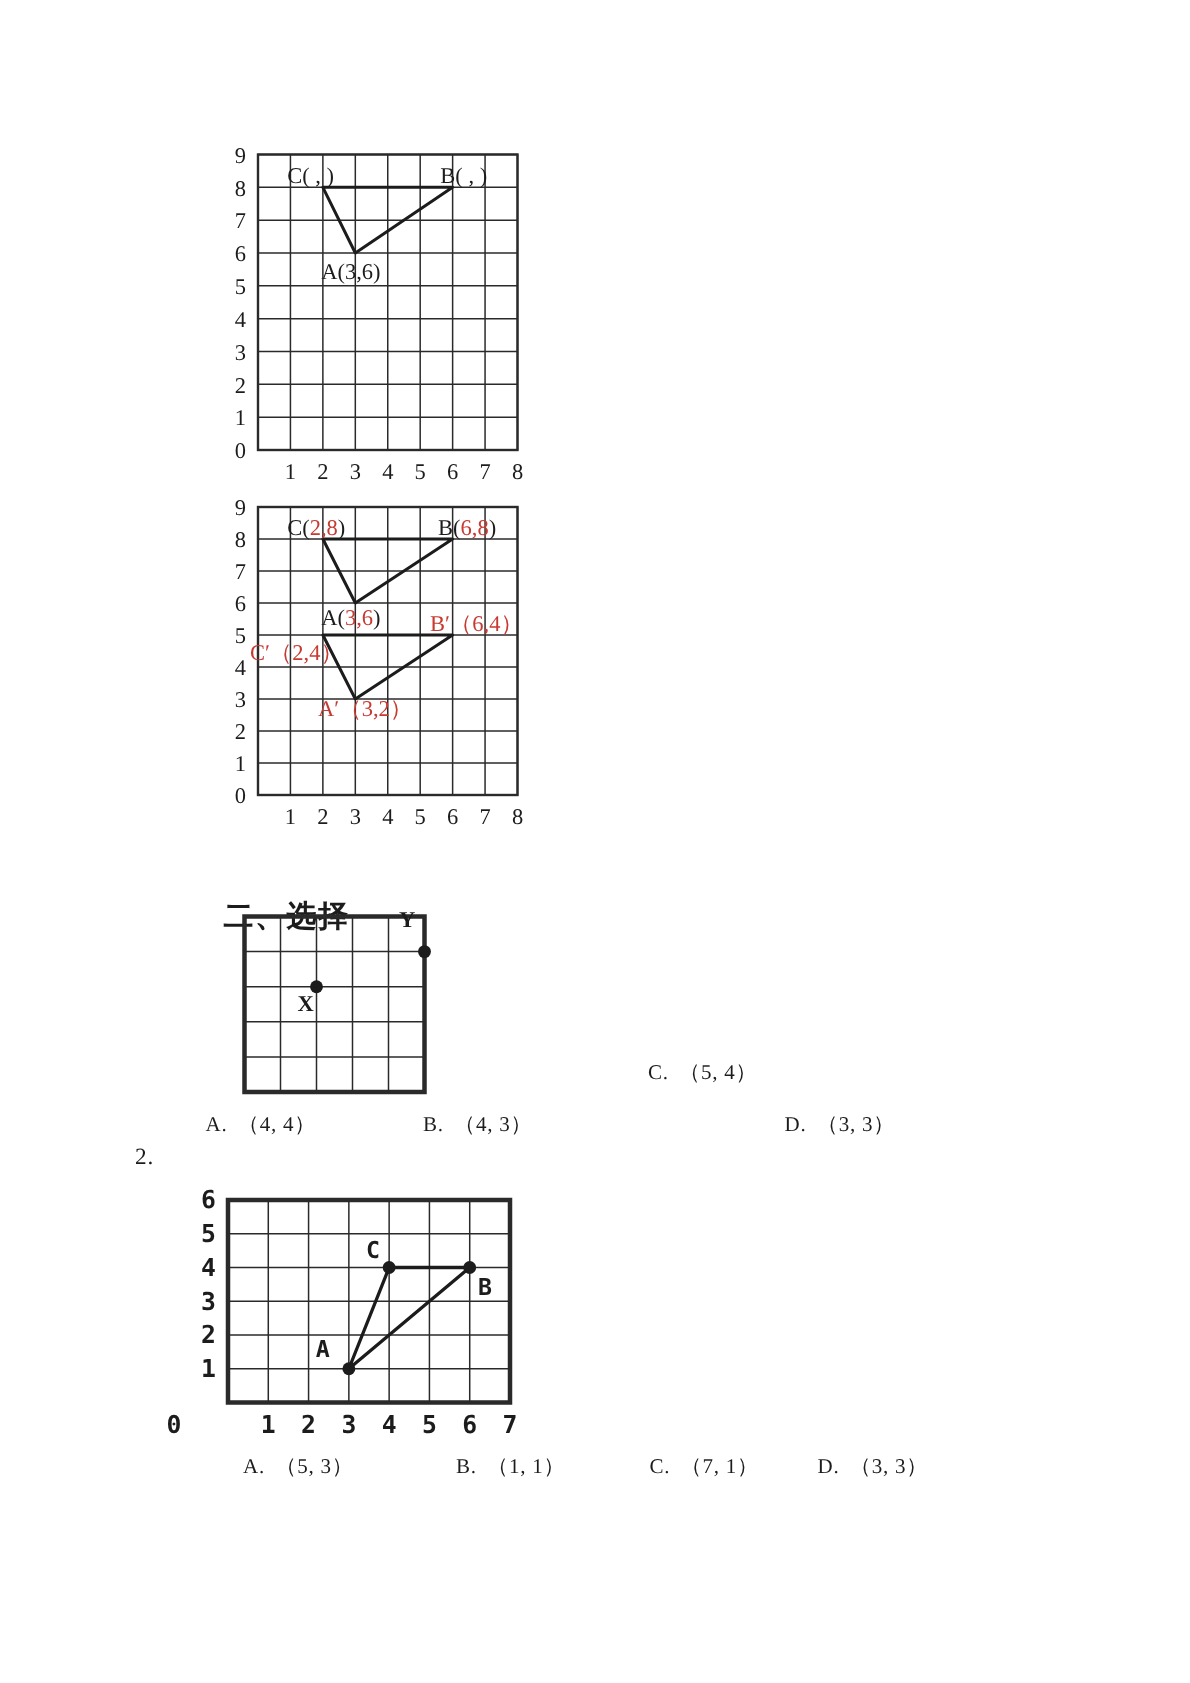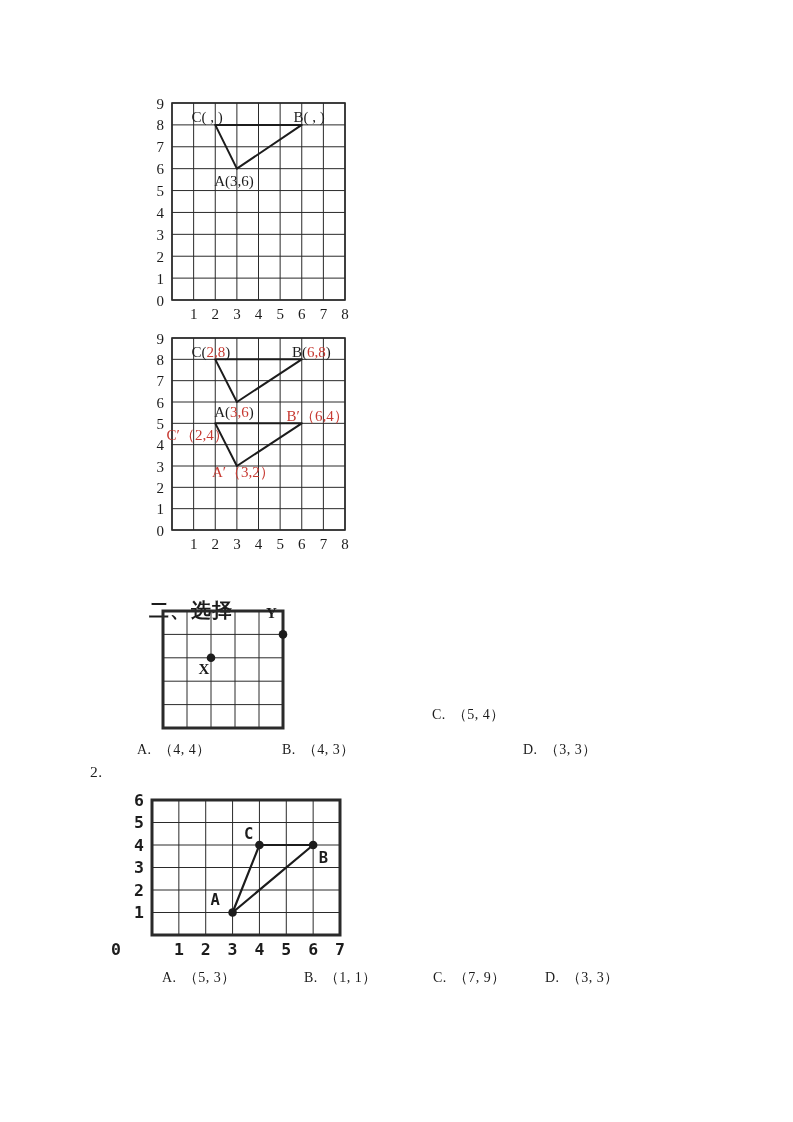--- a/index.html
+++ b/index.html
@@ -184,17 +184,17 @@
       <circle cx="159.42857142857144" cy="55" r="4.3" fill="#1c1c1c"></circle>
       <circle cx="213.14285714285714" cy="55" r="4.3" fill="#1c1c1c"></circle>
       <text x="115.11428571428573" y="114.625" class="lbm" text-anchor="middle"><tspan fill="#1c1c1c">A</tspan></text>
       <text x="223.34857142857143" y="73" class="lbm" text-anchor="middle"><tspan fill="#1c1c1c">B</tspan></text>
       <text x="148.68571428571428" y="48.69999999999999" class="lbm" text-anchor="middle"><tspan fill="#1c1c1c">C</tspan></text>
     </svg>
 
   <div>
     <span class="opt" style="left:162px;top:969px"><span>A.</span><span class="ov">（5, 3）</span></span>
     <span class="opt" style="left:304px;top:969px"><span>B.</span><span class="ov">（1, 1）</span></span>
-    <span class="opt" style="left:433px;top:969px"><span>C.</span><span class="ov">（7, 9）</span></span>
+    <span class="opt" style="left:433px;top:969px"><span>C.</span><span class="ov">（7, 1）</span></span>
     <span class="opt" style="left:545px;top:969px"><span>D.</span><span class="ov">（3, 3）</span></span>
   </div>
 
 </div>
 
 </body></html>

